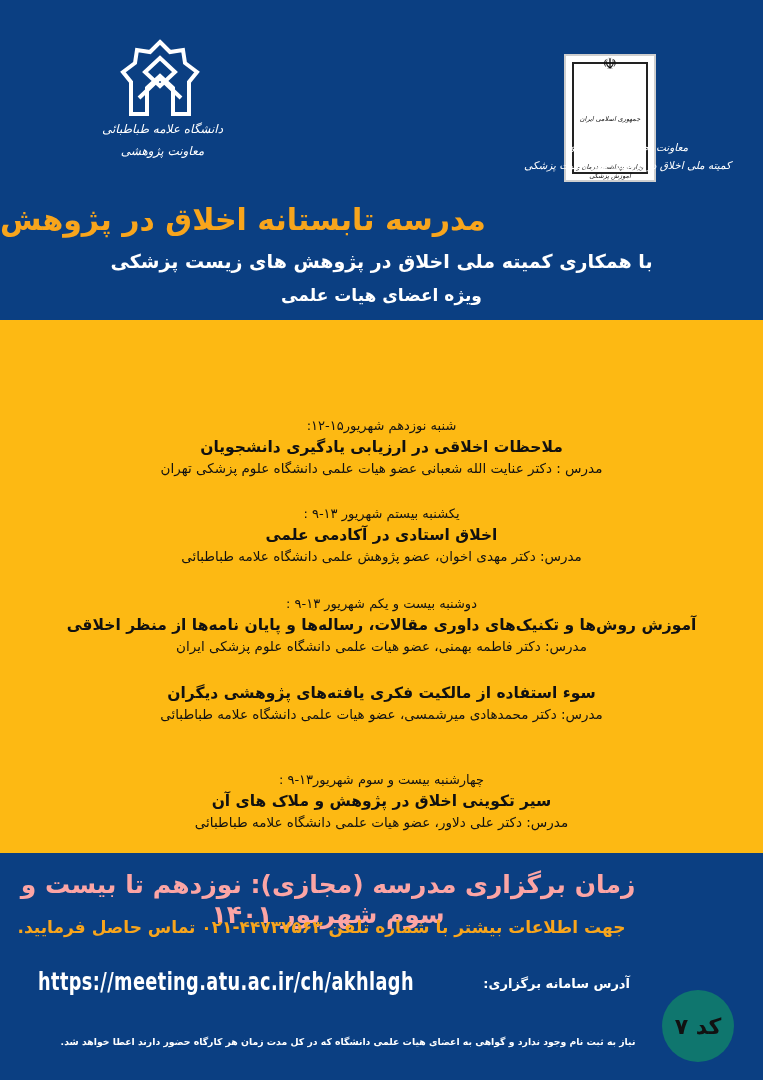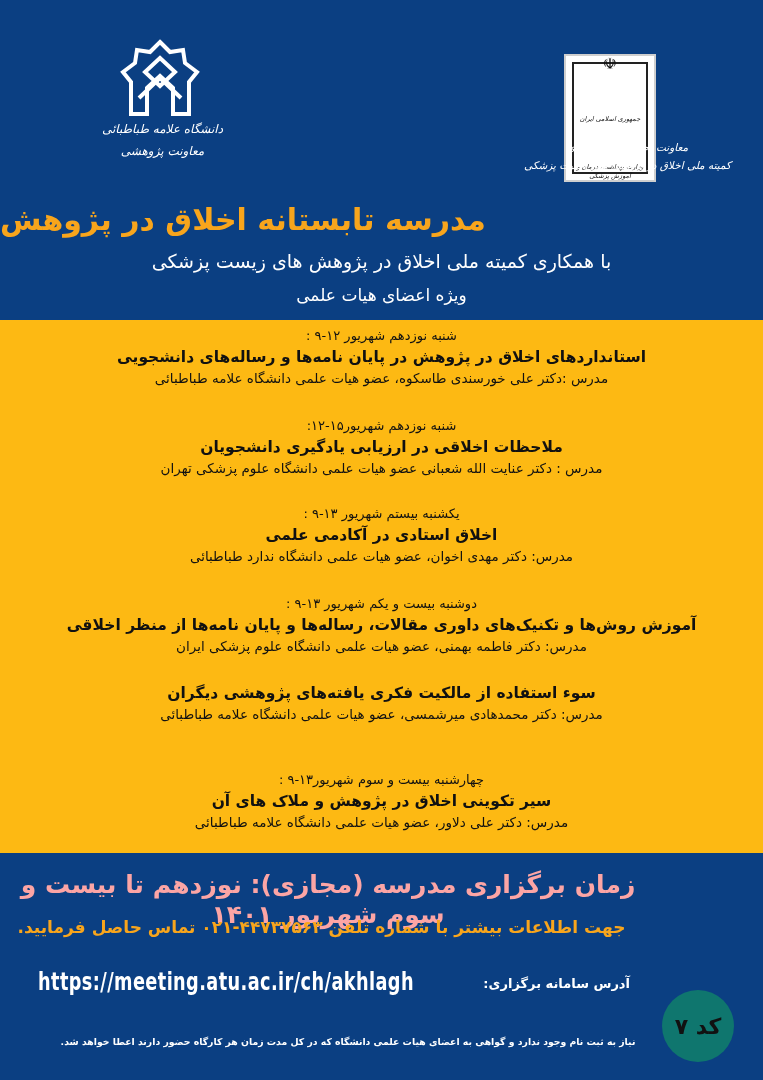--- a/index.html
+++ b/index.html
@@ -16,21 +16,21 @@
     font-family:"DejaVu Serif", serif; font-style:italic; font-size:12px; line-height:22px; }
   .ministry-box { position:absolute; left:564px; top:54px; width:92px; height:128px; background:#fff; box-shadow:0 0 0 2px #cfcfcf inset; }
   .ministry-inner { position:absolute; left:8px; top:8px; right:8px; bottom:8px; border:2px solid #222; background:#fff;
     display:flex; flex-direction:column; align-items:center; justify-content:center; }
   .emblem { font-size:16px; color:#111; line-height:16px; margin-bottom:4px; }
   .min-line { font-family:"DejaVu Serif", serif; font-style:italic; font-size:6.5px; color:#111; direction:rtl; line-height:9px; text-align:center;margin-top:39px; }
   .min-text { position:absolute; left:520px; top:138px; width:215px; text-align:center; color:#fff; direction:rtl;
     font-family:"DejaVu Serif", serif; font-style:italic; font-size:10.5px; line-height:18px; }
   .title { position:absolute; left:0; top:200px; width:763px; text-align:left; direction:rtl;
     color:#f8a51c; font-weight:bold; font-size:30px; line-height:40px; }
-  .sub1, .sub2 { position:absolute; left:0; width:763px; text-align:center; direction:rtl; color:#fff; font-weight:normal; }
+  .sub1, .sub2 { position:absolute; left:0; width:763px; text-align:center; direction:rtl; color:#fff; font-weight:bold; }
   .sub1 { top:247px; font-size:19px; line-height:28px; }
   .sub2 { top:281px; font-size:17px; line-height:28px; }
 
   .yellow { position:absolute; left:0; top:320px; width:763px; height:533px; background:#fdb913; }
   .session { position:absolute; left:0; width:763px; text-align:center; direction:rtl; color:#111; }
   .s-date { font-size:13px; line-height:20px; }
   .s-title { font-size:15.5px; line-height:22px; font-weight:bold; }
   .s-teacher { font-size:13.5px; line-height:21px; }
 
   .bottom { position:absolute; left:0; top:853px; width:763px; height:227px; background:#0b3f82; }
@@ -72,34 +72,29 @@
       <div>کمیته ملی اخلاق در پژوهش های زیست پزشکی</div>
     </div>
   </div>
 
   <div class="title">مدرسه تابستانه اخلاق در پژوهش</div>
   <div class="sub1">با همکاری کمیته ملی اخلاق در پژوهش های زیست پزشکی</div>
   <div class="sub2">ویژه اعضای هیات علمی</div>
 
   <div class="yellow"></div>
 
-  <div class="session" style="top:326px">
-    <div class="s-date">شنبه نوزدهم شهریور ۱۲-۹ :</div>
-    <div class="s-title">استانداردهای اخلاق در پژوهش در پایان نامه‌ها و رساله‌های دانشجویی</div>
-    <div class="s-teacher">مدرس :دکتر علی خورسندی طاسکوه، عضو هیات علمی دانشگاه علامه طباطبائی</div>
-  </div>
   <div class="session" style="top:416px">
     <div class="s-date">شنبه نوزدهم شهریور۱۵-۱۲:</div>
     <div class="s-title">ملاحظات اخلاقی در ارزیابی یادگیری دانشجویان</div>
     <div class="s-teacher">مدرس : دکتر عنایت الله شعبانی عضو هیات علمی دانشگاه علوم پزشکی تهران</div>
   </div>
   <div class="session" style="top:504px">
     <div class="s-date">یکشنبه بیستم شهریور ۱۳-۹ :</div>
     <div class="s-title">اخلاق استادی در آکادمی علمی</div>
-    <div class="s-teacher">مدرس: دکتر مهدی اخوان، عضو هیات علمی دانشگاه ندارد طباطبائی</div>
+    <div class="s-teacher">مدرس: دکتر مهدی اخوان، عضو پژوهش علمی دانشگاه علامه طباطبائی</div>
   </div>
   <div class="session" style="top:594px">
     <div class="s-date">دوشنبه بیست و یکم شهریور ۱۳-۹ :</div>
     <div class="s-title">آموزش روش‌ها و تکنیک‌های داوری مقالات، رساله‌ها و پایان نامه‌ها از منظر اخلاقی</div>
     <div class="s-teacher">مدرس: دکتر فاطمه بهمنی، عضو هیات علمی دانشگاه علوم پزشکی ایران</div>
   </div>
   <div class="session" style="top:682px">
     <div class="s-title">سوء استفاده از مالکیت فکری یافته‌های پژوهشی دیگران</div>
     <div class="s-teacher">مدرس: دکتر محمدهادی میرشمسی، عضو هیات علمی دانشگاه علامه طباطبائی</div>
   </div>

